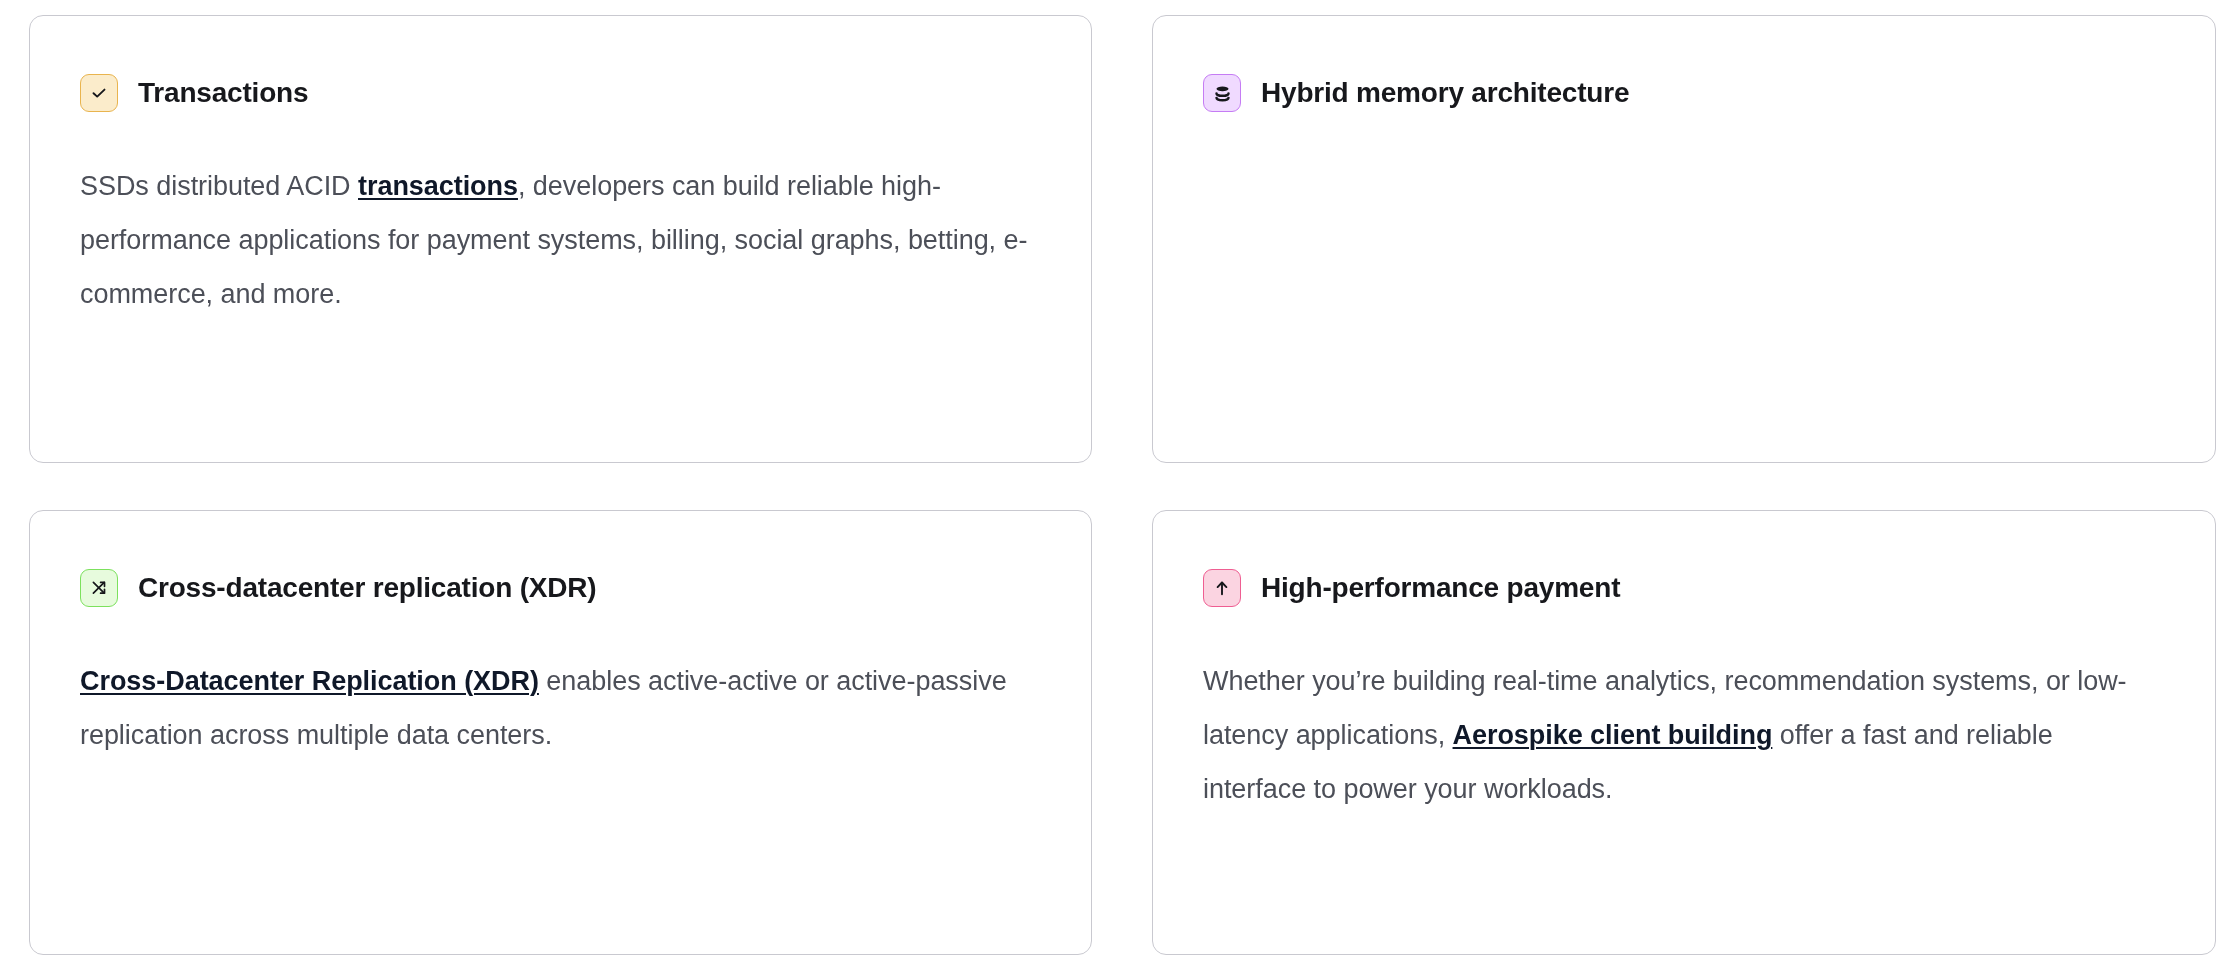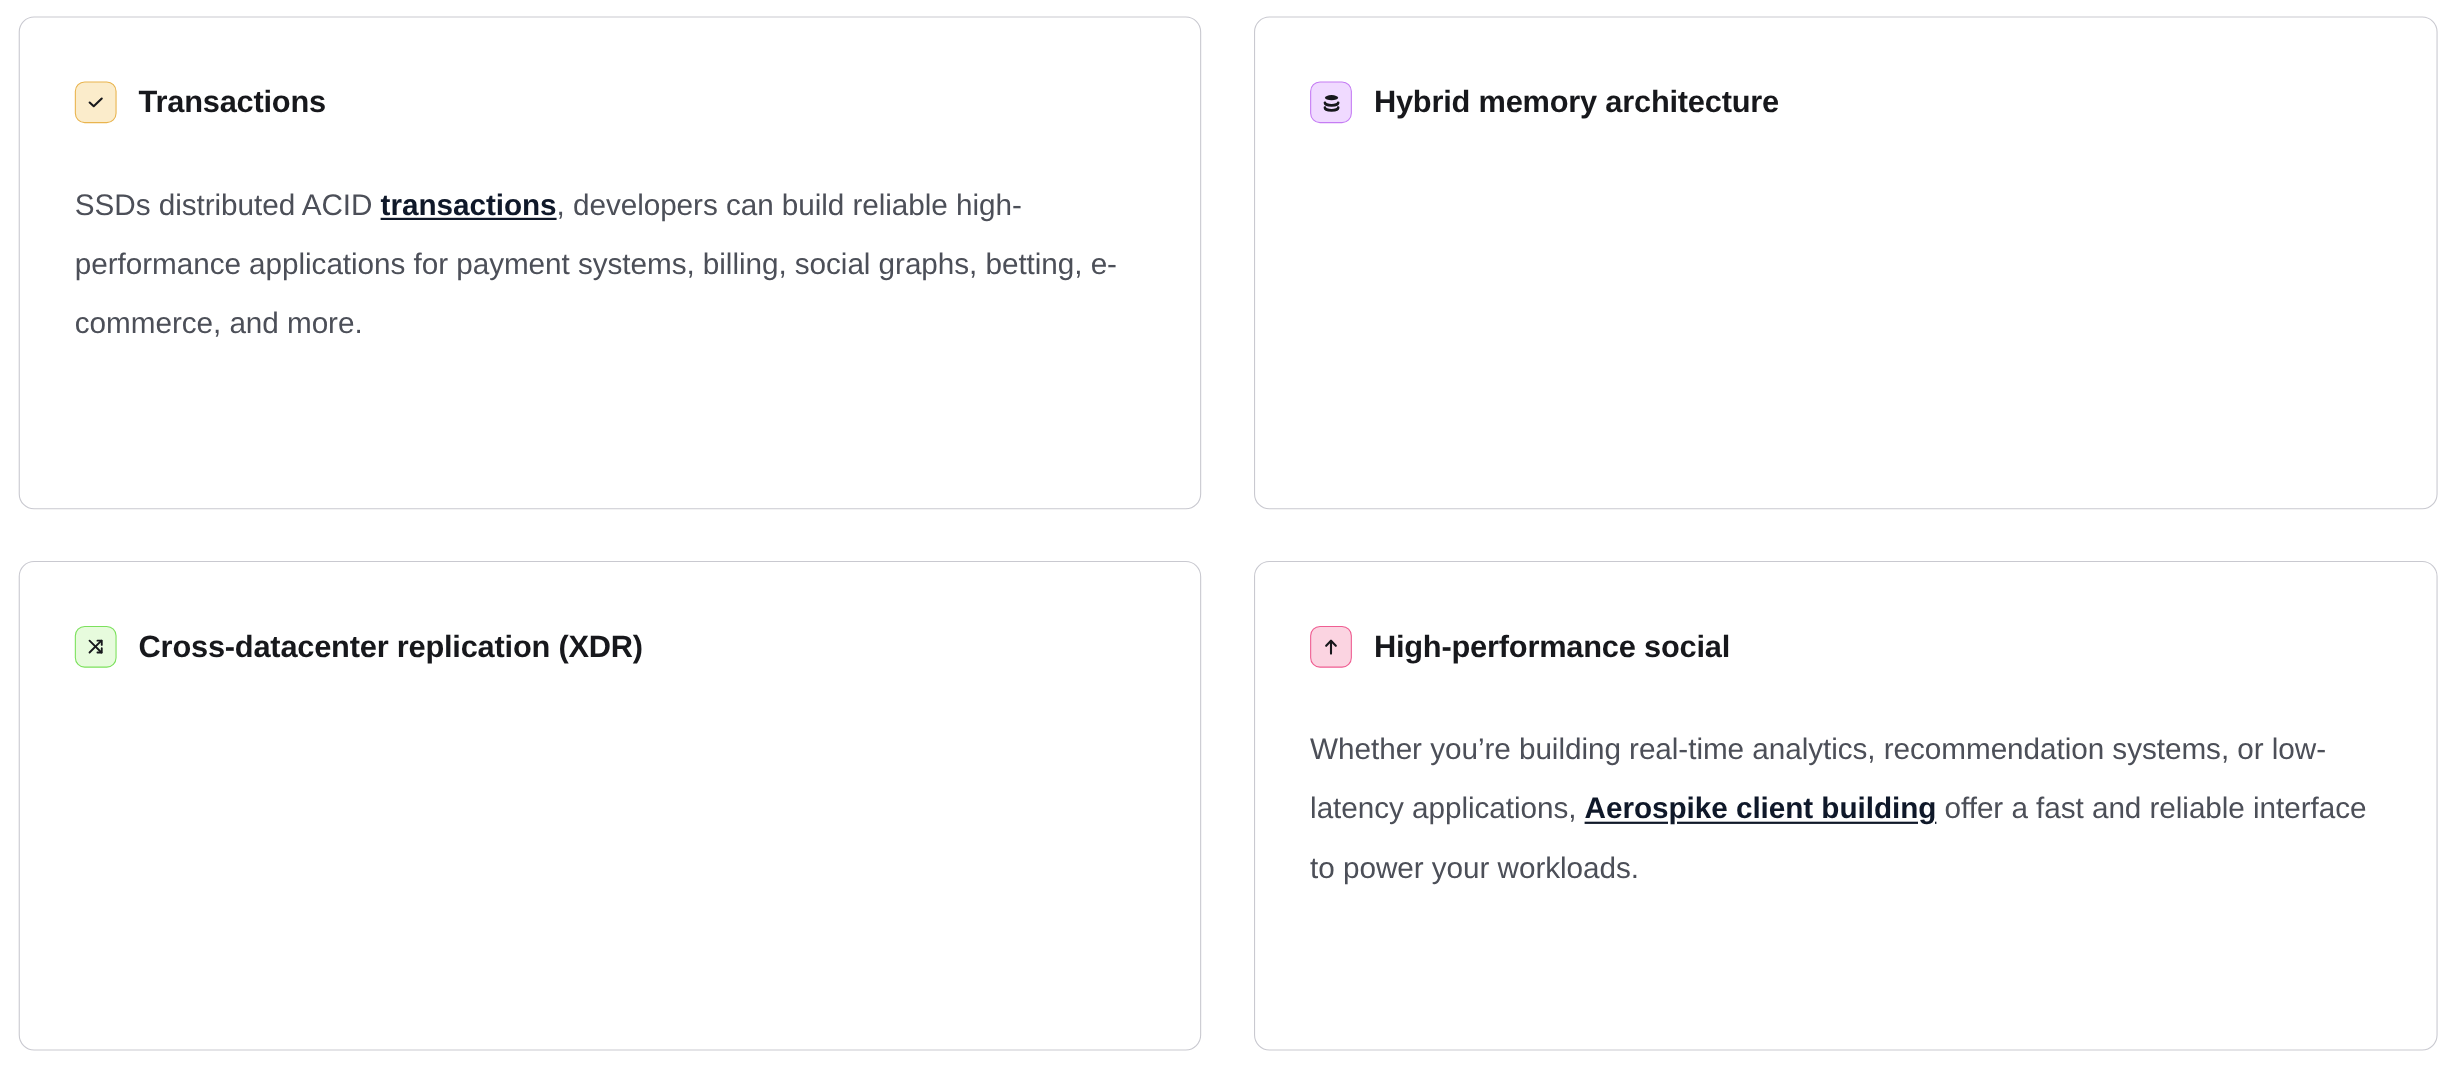--- a/index.html
+++ b/index.html
@@ -27,20 +27,21 @@
     row-gap: 47px;
   }
 
   .card {
     box-sizing: border-box;
     background: #ffffff;
     border: 1.6px solid #c9c9d0;
     border-radius: 14px;
     padding: 58px 62px 12px 50px;
     overflow: hidden;
+    margin-left: 12px;
   }
 
   .card-header {
     display: flex;
     align-items: center;
     gap: 20px;
     height: 38px;
   }
 
   .card-icon {
@@ -130,30 +131,33 @@
       <span class="card-icon icon-green">
         <svg width="20" height="20" viewBox="0 0 20 20" fill="none" aria-hidden="true">
           <path d="M4.4 4.4 L15.2 15.2" stroke="#17181c" stroke-width="1.7" stroke-linecap="round"></path>
           <path d="M15.2 4.4 L4.4 15.2" stroke="#17181c" stroke-width="1.7" stroke-linecap="round"></path>
           <path d="M11.6 4.4 H15.5 V8.3" stroke="#17181c" stroke-width="1.7" stroke-linecap="round" stroke-linejoin="round"></path>
           <path d="M11.6 15.2 H15.5 V11.3" stroke="#17181c" stroke-width="1.7" stroke-linecap="round" stroke-linejoin="round"></path>
         </svg>
       </span>
       <h3 class="card-title">Cross-datacenter replication (XDR)</h3>
     </div>
+    <p class="card-body">
+      <span></span><a class="link" href="#">Cross-Datacenter Replication (XDR)</a><span> enables active-active or active-passive replication across multiple data centers.</span>
+    </p>
   </section>
 
   <section class="card card-4">
     <div class="card-header">
       <span class="card-icon icon-pink">
         <svg width="20" height="20" viewBox="0 0 20 20" fill="none" aria-hidden="true">
           <path d="M10 16.2 V4.6" stroke="#17181c" stroke-width="1.9" stroke-linecap="round"></path>
           <path d="M5.6 9.1 L10 4.5 L14.4 9.1" stroke="#17181c" stroke-width="1.9" stroke-linecap="round" stroke-linejoin="round"></path>
         </svg>
       </span>
-      <h3 class="card-title">High-performance social</h3>
+      <h3 class="card-title">High-performance payment</h3>
     </div>
     <p class="card-body">
       <span>Whether you’re building real-time analytics, recommendation systems, or low-latency applications, </span><a class="link" href="#">Aerospike client building</a><span> offer a fast and reliable interface to power your workloads.</span>
     </p>
   </section>
 
 </div>
 
 </body></html>

